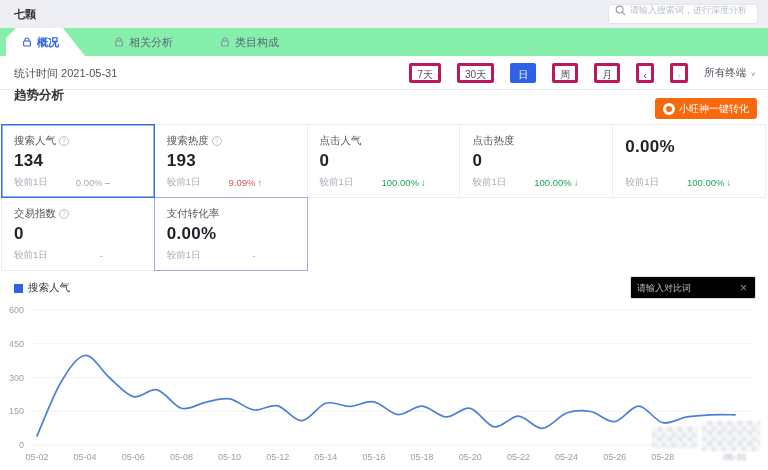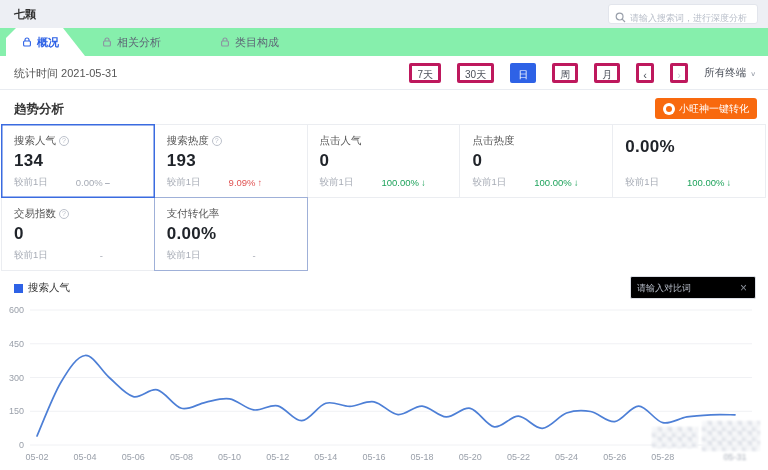--- a/index.html
+++ b/index.html
@@ -4,49 +4,49 @@
 <style>
   * { margin:0; padding:0; box-sizing:border-box; }
   html,body { width:768px; height:470px; overflow:hidden; }
   body { font-family:"Liberation Sans","DejaVu Sans",sans-serif; background:#fff; color:#333; }
   #frame { position:relative; width:768px; height:470px; background:#fff; }
 
   
   .topbar { position:absolute; left:0; top:0; width:768px; height:28px; background:#edeff4; }
   .win-title { position:absolute; left:14px; top:0; line-height:28px; font-size:11px; font-weight:bold; color:#333; }
   .searchbox { position:absolute; right:10px; top:4px; width:150px; height:20px; background:#fff;
-               border:1px solid #e2e5ec; border-radius:3px; display:flex; align-items:flex-end; padding:0 6px; }
+               border:1px solid #e2e5ec; border-radius:3px; display:flex; align-items:flex-start; padding:0 6px; }
   .searchbox svg { flex:0 0 auto; margin-right:4px; }
   .searchbox input { border:none; outline:none; width:100%; font-size:9px; color:#666; background:transparent; font-family:inherit; }
   .searchbox input::placeholder { color:#b8bec9; }
 
   
   .tabbar { position:absolute; left:0; top:28px; width:768px; height:28px; background:#86efac; }
   .tab { position:absolute; top:0; height:28px; display:flex; align-items:center; gap:5px;
          font-size:11px; color:#5c6575; cursor:pointer; padding:0 14px; }
   .tab.active { background:#fff; color:#2e62e6; font-weight:bold;
                 clip-path:polygon(0 100%, 0 10px, 10px 0, calc(100% - 22px) 0, 100% 100%); padding:0 26px 0 16px; }
   .tab-1 { left:6px; }
-  .tab-2 { left:88px;align-items:center; }
+  .tab-2 { left:100px;align-items:center; }
   .tab-3 { left:206px; }
 
   
   .toolrow { position:absolute; left:0; top:56px; width:768px; height:34px; background:#fff; border-bottom:1px solid #e9ecf1;padding-left:28px; }
   .stat-time { position:absolute; left:14px; top:0; line-height:34px; font-size:11px; color:#555; }
   .range-area { position:absolute; right:8px; top:7px; height:20px; display:flex; align-items:center; }
   .rbtn { height:20px; line-height:18px; padding:0 5px; border:3px solid #be185d; border-radius:2px;
           font-size:10px; color:#4a4f59; background:#fff; margin-left:16px; cursor:pointer; min-width:18px; text-align:center; }
   .rbtn.active { background:#2e62e6; border-color:#2e62e6; color:#fff; }
   .rbtn.nav { width:17px; padding:0; font-size:11px; }
   .rbtn.nav.disabled { color:#c6cbd4; }
   .terminal { margin-left:16px; font-size:10.5px; color:#4a4f59; cursor:pointer; display:flex; align-items:center; gap:4px; padding-right:4px;}
   .terminal .chev { font-size:8px; color:#9aa0ab; transform:scaleY(.8); }
 
   
-  .section-title { position:absolute; left:14px; top:101px; font-size:12.5px; font-weight:bold; color:#333;text-align:center; }
+  .section-title { position:absolute; left:14px; top:87px; font-size:12.5px; font-weight:bold; color:#333;text-align:center; }
   .convert-btn { position:absolute; right:11px; top:98px; height:21px; background:#f8690e; color:#fff;
                  border:none; border-radius:3px; font-size:10px; display:flex; align-items:center; gap:4px;
                  padding:0 8px; cursor:pointer; font-family:inherit; }
   .mascot { width:12px; height:12px; border-radius:50%; background:#fff; position:relative; }
   .mascot::after { content:""; position:absolute; left:3px; top:3px; width:6px; height:6px; border-radius:50%; background:#f8690e; }
 
   
   .grid { position:absolute; left:2px; top:125px; width:764px; display:grid;
           grid-template-columns:repeat(5,1fr); grid-auto-rows:73px; }
   .card { position:relative; border:1px solid #ebedf1; margin:-1px 0 0 -1px; background:#fff; padding:9px 12px; cursor:pointer; }

